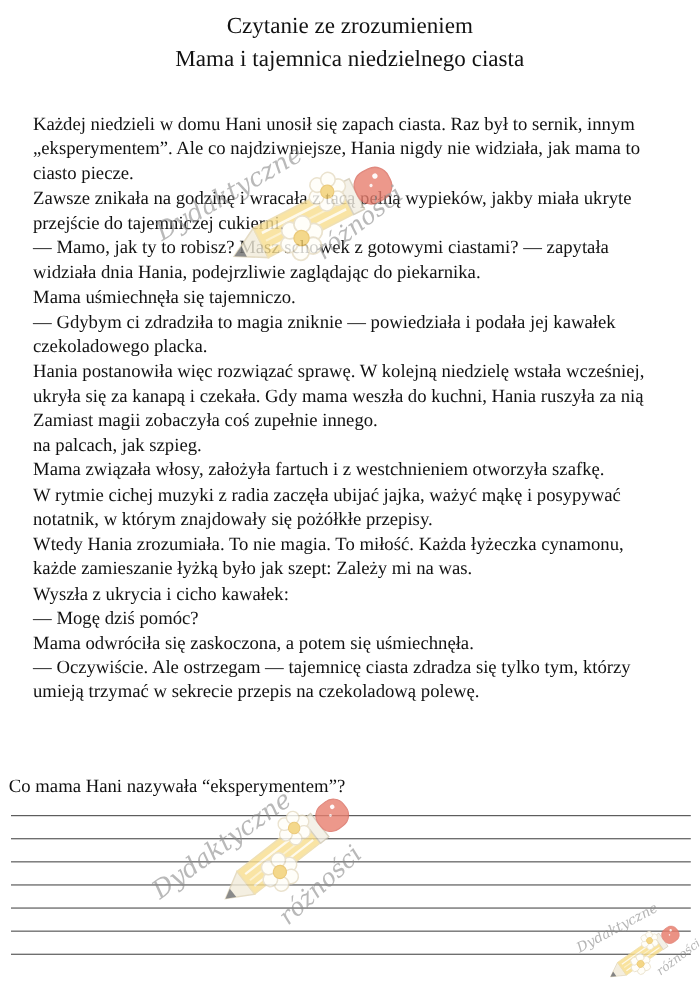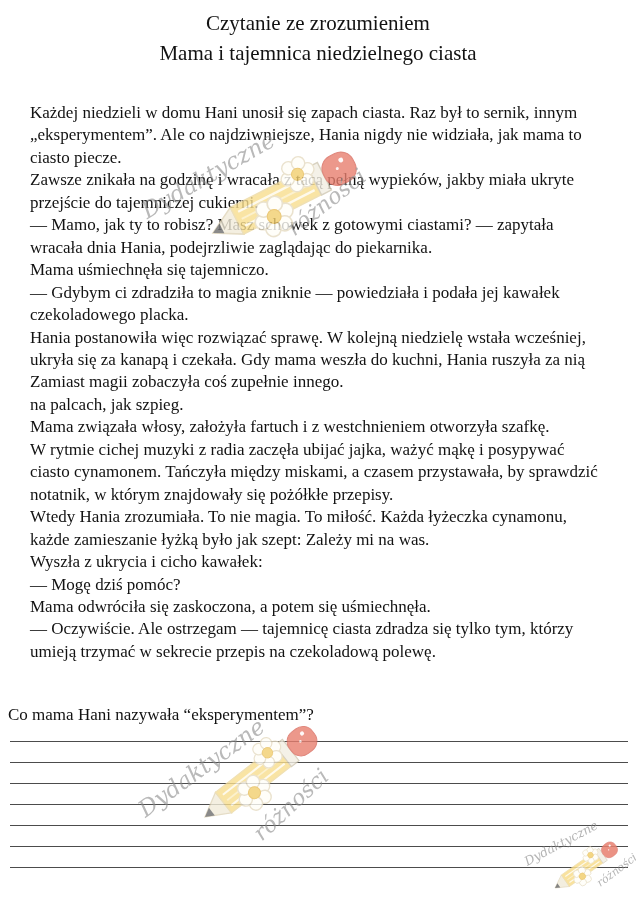--- a/index.html
+++ b/index.html
@@ -54,31 +54,30 @@
     <div>Mama i tajemnica niedzielnego ciasta</div>
   </div>
 
   <div class="story">
       <div class="story-line">Każdej niedzieli w domu Hani unosił się zapach ciasta. Raz był to sernik, innym</div>
       <div class="story-line">„eksperymentem”. Ale co najdziwniejsze, Hania nigdy nie widziała, jak mama to</div>
       <div class="story-line">ciasto piecze.</div>
       <div class="story-line">Zawsze znikała na godzinę i wracała z tacą pełną wypieków, jakby miała ukryte</div>
       <div class="story-line">przejście do tajemniczej cukierni.</div>
       <div class="story-line">— Mamo, jak ty to robisz? Masz schowek z gotowymi ciastami? — zapytała</div>
-      <div class="story-line">wracała dnia Hania, podejrzliwie zaglądając do piekarnika.</div>
+      <div class="story-line">widziała dnia Hania, podejrzliwie zaglądając do piekarnika.</div>
       <div class="story-line">Mama uśmiechnęła się tajemniczo.</div>
       <div class="story-line">— Gdybym ci zdradziła to magia zniknie — powiedziała i podała jej kawałek</div>
       <div class="story-line">czekoladowego placka.</div>
       <div class="story-line">Hania postanowiła więc rozwiązać sprawę. W kolejną niedzielę wstała wcześniej,</div>
       <div class="story-line">ukryła się za kanapą i czekała. Gdy mama weszła do kuchni, Hania ruszyła za nią</div>
       <div class="story-line">Zamiast magii zobaczyła coś zupełnie innego.</div>
       <div class="story-line">na palcach, jak szpieg.</div>
       <div class="story-line">Mama związała włosy, założyła fartuch i z westchnieniem otworzyła szafkę.</div>
       <div class="story-line">W rytmie cichej muzyki z radia zaczęła ubijać jajka, ważyć mąkę i posypywać</div>
-      <div class="story-line">ciasto cynamonem. Tańczyła między miskami, a czasem przystawała, by sprawdzić</div>
       <div class="story-line">notatnik, w którym znajdowały się pożółkłe przepisy.</div>
       <div class="story-line">Wtedy Hania zrozumiała. To nie magia. To miłość. Każda łyżeczka cynamonu,</div>
       <div class="story-line">każde zamieszanie łyżką było jak szept: Zależy mi na was.</div>
       <div class="story-line">Wyszła z ukrycia i cicho kawałek:</div>
       <div class="story-line">— Mogę dziś pomóc?</div>
       <div class="story-line">Mama odwróciła się zaskoczona, a potem się uśmiechnęła.</div>
       <div class="story-line">— Oczywiście. Ale ostrzegam — tajemnicę ciasta zdradza się tylko tym, którzy</div>
       <div class="story-line">umieją trzymać w sekrecie przepis na czekoladową polewę.</div>
     </div>
 

